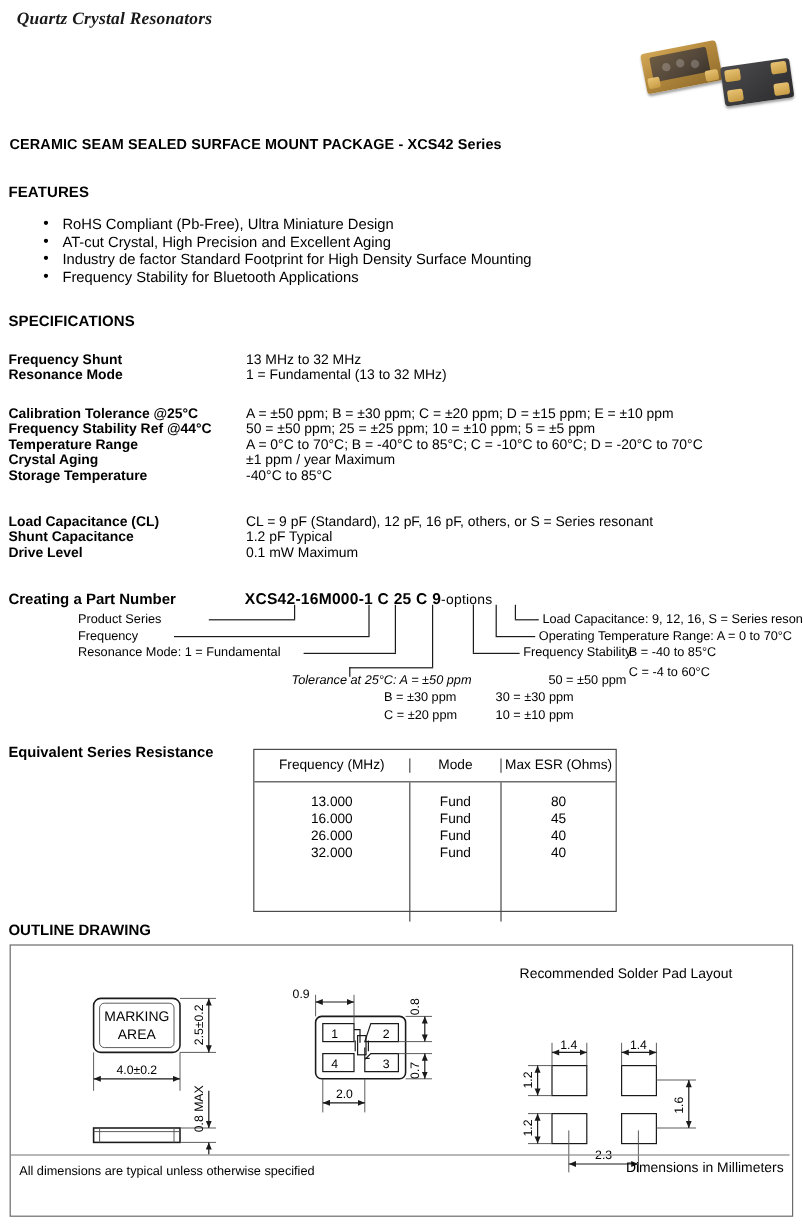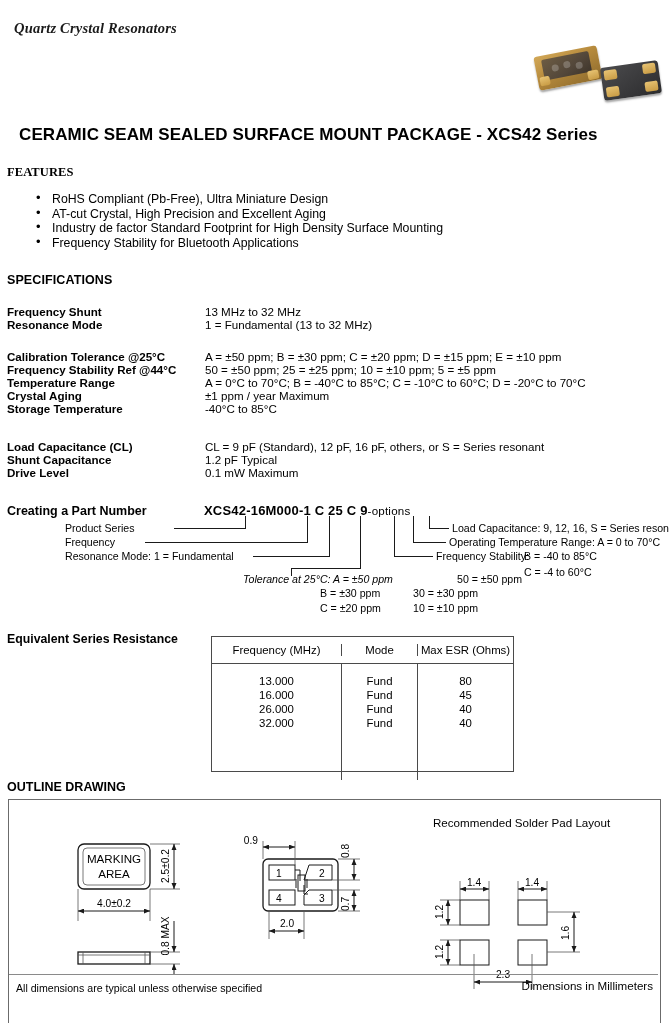--- a/index.html
+++ b/index.html
@@ -8,21 +8,21 @@
     background: #ffffff;
   }
   body {
     width: 669px;
     height: 1023px;
     position: relative;
     font-family: "Liberation Sans", sans-serif;
     color: #000000;
     overflow: hidden;
   }
-  .page { position: relative; width: 669px; height: 896px; margin-top: 12px; }
+  .page { position: relative; width: 669px; height: 896px; }
 
   
   .doc-title {
     position: absolute;
     left: 14px; top: 8px;
     font-family: "Liberation Serif", serif;
     font-weight: bold;
     font-style: italic;
     font-size: 14.5px;
     letter-spacing: .2px;
@@ -74,23 +74,23 @@
   }
 
   .section-head {
     position: absolute;
     font-weight: bold;
     font-size: 12.5px;
     letter-spacing: .1px;
   }
   .h1 {
     position: absolute;
-    left: 19px; top: 113px;
+    left: 8px; top: 113px;
     font-weight: bold;
-    font-size: 17px;
+    font-size: 12px;
     letter-spacing: .1px;
   }
 
   .bullets {
     position: absolute;
     left: 34px; top: 180px;
     list-style: none;
     margin: 0; padding: 0;
     font-size: 12.3px;
     line-height: 14.6px;
@@ -187,21 +187,21 @@
       <div class="chip-body"></div>
       <div class="pad" style="left:3px;top:3px;"></div>
       <div class="pad" style="left:42px;top:2px;"></div>
       <div class="pad" style="left:3px;top:20px;"></div>
       <div class="pad" style="left:42px;top:20px;"></div>
     </div>
   </div>
 
   <div class="h1">CERAMIC SEAM SEALED SURFACE MOUNT PACKAGE - XCS42 Series</div>
 
-  <div class="section-head" style="left:7px; top:153px;font-family:Liberation Serif, serif;">FEATURES</div>
+  <div class="section-head" style="left:7px; top:153px;">FEATURES</div>
 
   <ul class="bullets">
     <li>RoHS Compliant (Pb-Free), Ultra Miniature Design</li>
     <li>AT-cut Crystal, High Precision and Excellent Aging</li>
     <li>Industry de factor Standard Footprint for High Density Surface Mounting</li>
     <li>Frequency Stability for Bluetooth Applications</li>
   </ul>
 
   <div class="section-head" style="left:7px; top:261px;">SPECIFICATIONS</div>
 

